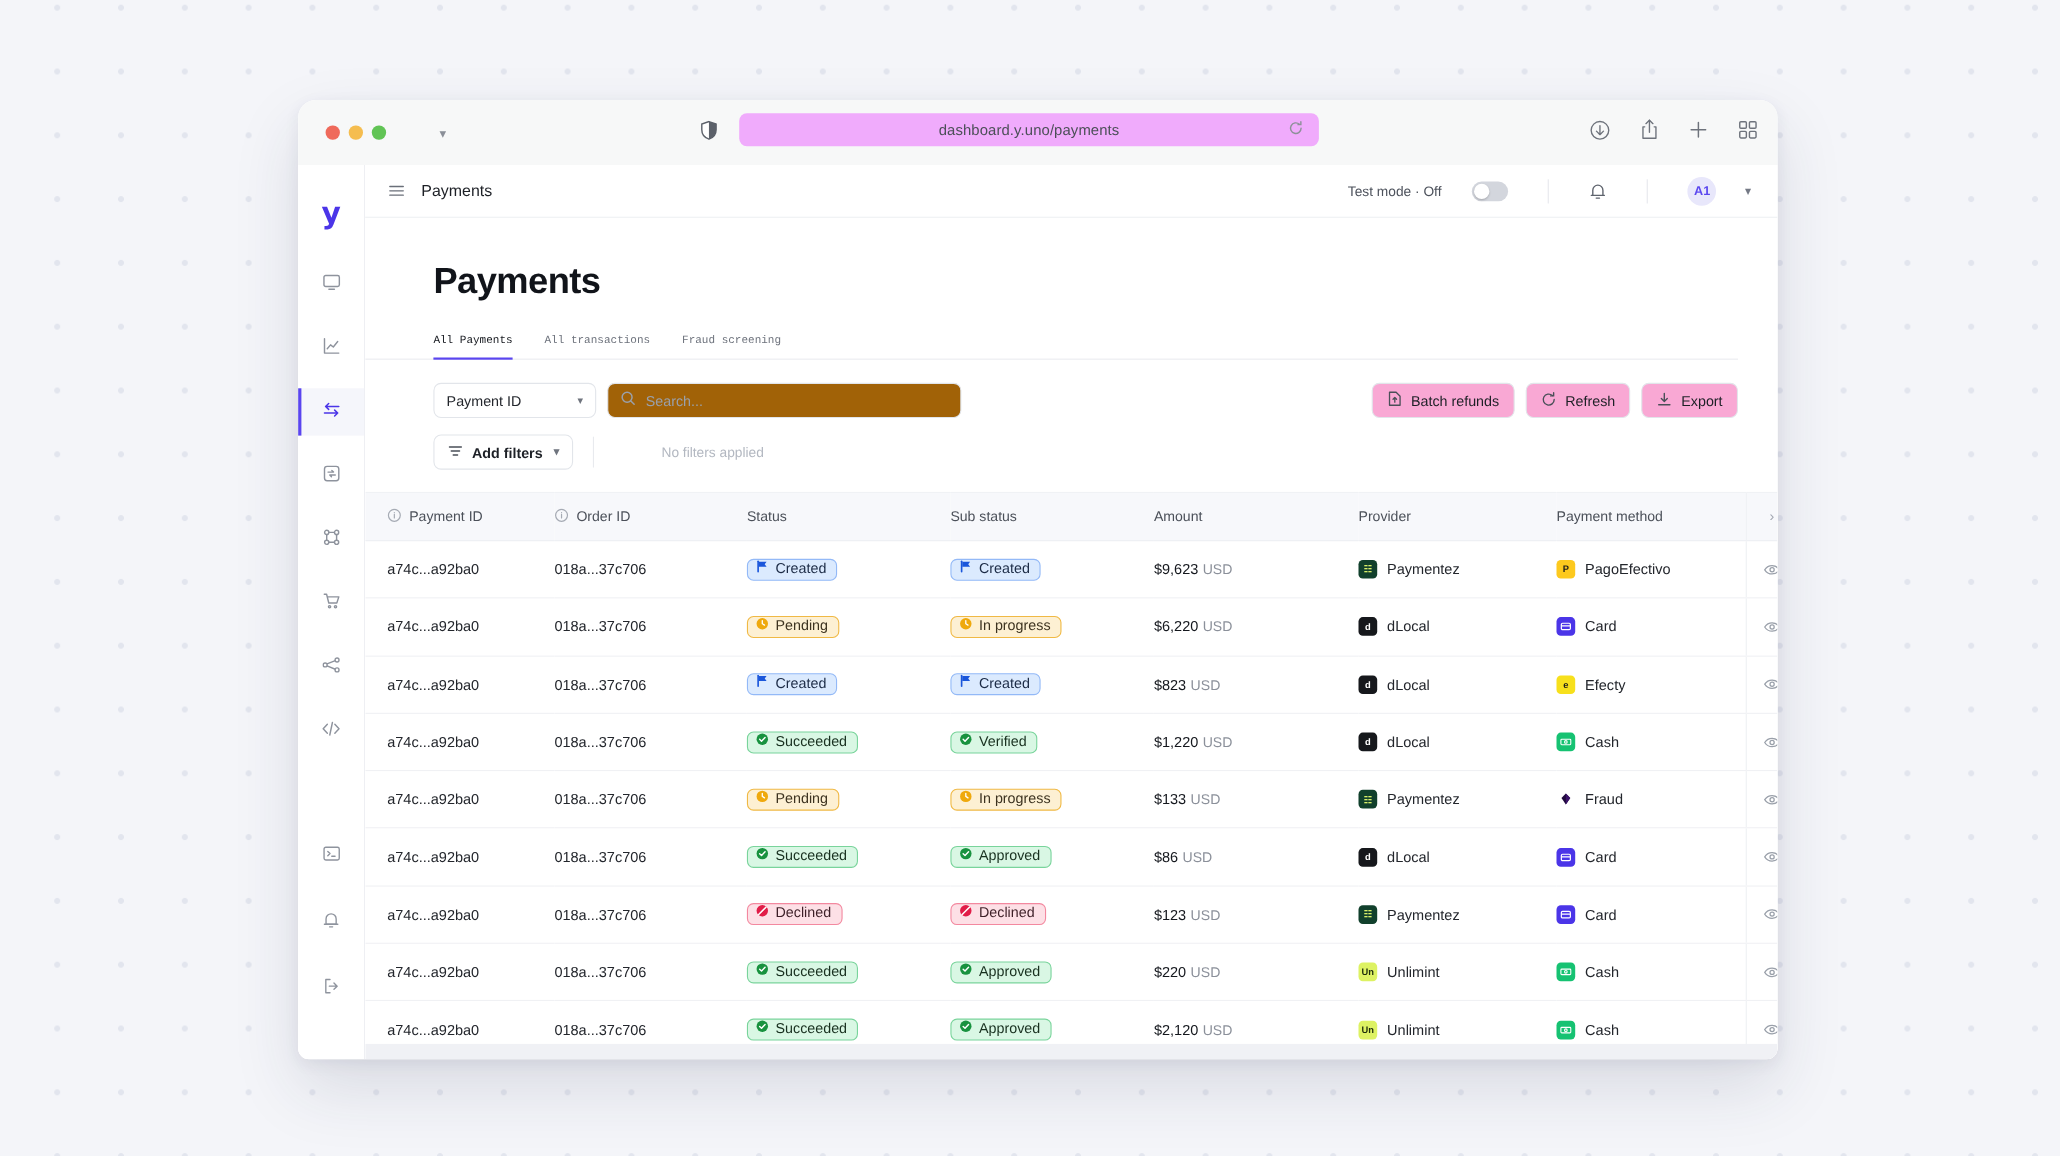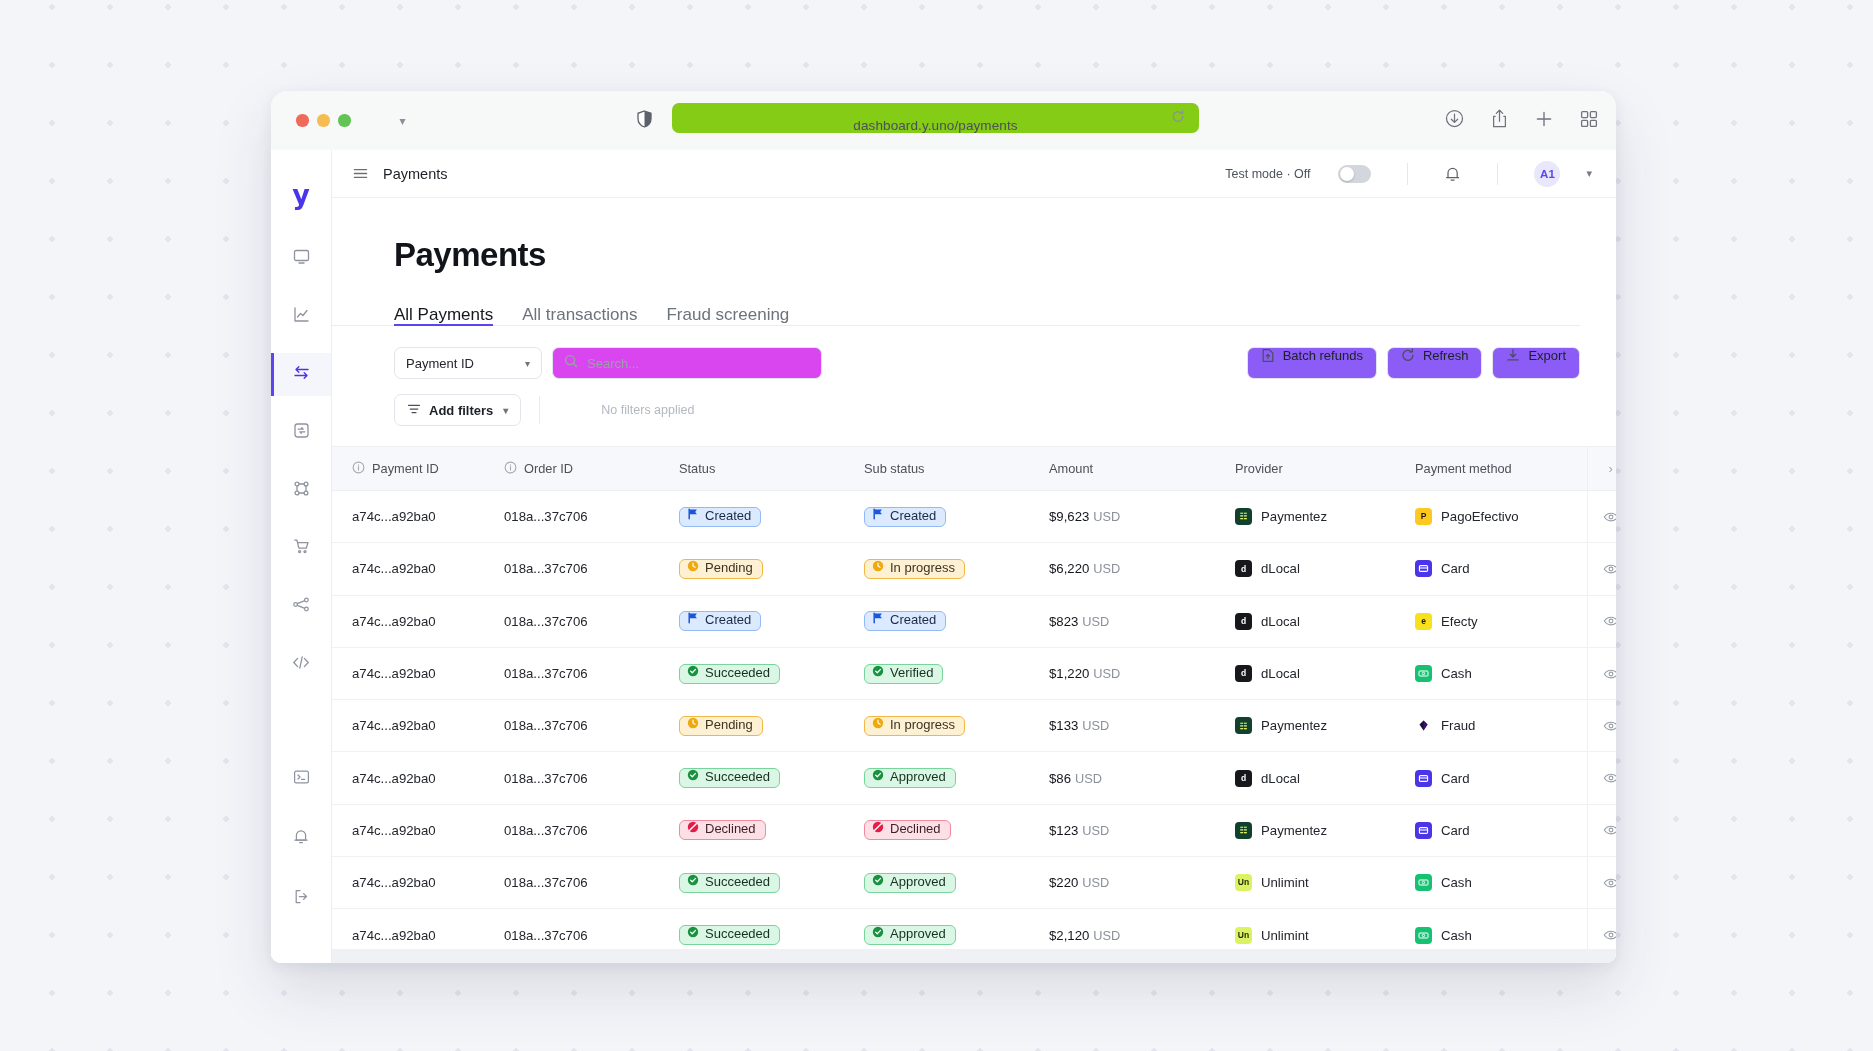--- a/index.html
+++ b/index.html
@@ -29,22 +29,22 @@
     display:flex; align-items:center; padding:0 18px;
     position:relative;
   }
   .lights{ display:flex; gap:8.5px; margin-left:7px;}
   .light{ width:12.5px; height:12.5px; border-radius:50%; }
   .l-red{background:#ef6a5b;} .l-yel{background:#f5bd4f;} .l-grn{background:#61c455;}
   .chev-tab{ margin-left:49px; color:#8a8f98; font-size:12px; line-height:1;}
   .shield{ position:absolute; left:366px; top:50%; transform:translateY(-50%); }
   .urlbar{
     position:absolute; left:401px; top:12px; width:527px; height:30px;
-    background:#84cc16; border-radius:7px;
-    display:flex; align-items:flex-end; justify-content:center;
+    background:#f0abfc; border-radius:7px;
+    display:flex; align-items:center; justify-content:center;
     font-size:13.5px; color:#4b4f57; letter-spacing:.1px;
   }
   .reload{ position:absolute; right:14px; top:50%; transform:translateY(-50%); color:#8d9199;}
   .chrome-right{
     position:absolute; right:18px; top:0; height:59px;
     display:flex; align-items:center; gap:27px; color:#6e737c;
   }
 
   
   .app{ display:flex; height:813px; background:#fff; }
@@ -102,50 +102,50 @@
   .page-title{
     font-size:33px; font-weight:700; color:#11141a; letter-spacing:-.5px;
     padding:38px 0 0 62px; font-family:"Liberation Sans", sans-serif;
   }
 
   .tabs{
     display:flex; gap:29px; padding:0 0 0 62px; margin-top:31px;
     border-bottom:1px solid #eaecf0; margin-right:36px;
   }
   .tab{
-    font-size:17px; color:#6d727c; padding-bottom:0; cursor:pointer;
-    position:relative; white-space:nowrap;
+    font-size:10px; color:#6d727c; padding-bottom:10px; cursor:pointer;
+    position:relative; white-space:nowrap;font-family:Liberation Mono, monospace;
   }
   .tab.active{ color:#14171d; }
   .tab.active::after{
     content:""; position:absolute; left:0; right:0; bottom:-1px; height:2px; background:#5a45ef;
   }
 
   .toolbar{
     display:flex; align-items:center; padding:21px 36px 0 62px; gap:10px;
   }
   .select{
     height:32px; min-width:148px; border:1px solid #e2e5ea; border-radius:7px;
     background:#fff; display:flex; align-items:center; padding:0 11px;
     font-size:13px; color:#23262c; cursor:pointer;
   }
   .select .cv{ margin-left:auto; color:#6f747e; font-size:10px;}
   .search{
-    height:32px; width:270px; border:1px solid #e2e5ea; border-radius:7px;
-    background:#d946ef; display:flex; align-items:center; padding:0 11px; gap:9px;
+    height:32px; width:322px; border:1px solid #e2e5ea; border-radius:7px;
+    background:#a16207; display:flex; align-items:center; padding:0 11px; gap:9px;
   }
   .search input{
     border:none; outline:none; font-size:13px; color:#23262c; width:100%;
     font-family:"Liberation Sans", sans-serif; background:transparent;
   }
   .search input::placeholder{ color:#9aa0aa; }
   .tb-actions{ margin-left:auto; display:flex; gap:10px; }
   .btn{
-    height:32px; border:1px solid #e2e5ea; border-radius:7px; background:#8b5cf6;
-    display:flex; align-items:flex-start; gap:8px; padding:0 13px;
+    height:32px; border:1px solid #e2e5ea; border-radius:7px; background:#f9a8d4;
+    display:flex; align-items:center; gap:8px; padding:0 13px;
     font-size:13px; color:#1d2026; cursor:pointer; white-space:nowrap;
     font-family:"Liberation Sans", sans-serif;
   }
   .filters-row{
     display:flex; align-items:center; padding:15px 36px 0 62px; gap:0;
   }
   .filter-btn{
     height:32px; border:1px solid #e2e5ea; border-radius:7px; background:#fff;
     display:flex; align-items:center; gap:8px; padding:0 12px;
     font-size:13px; color:#1d2026; font-weight:600; cursor:pointer;

